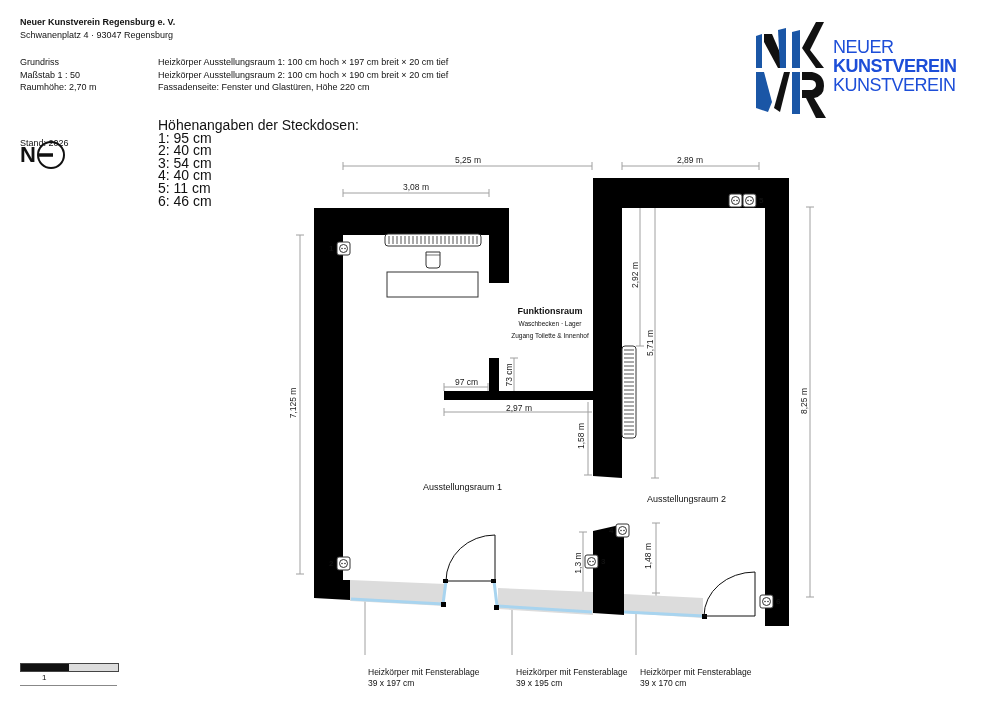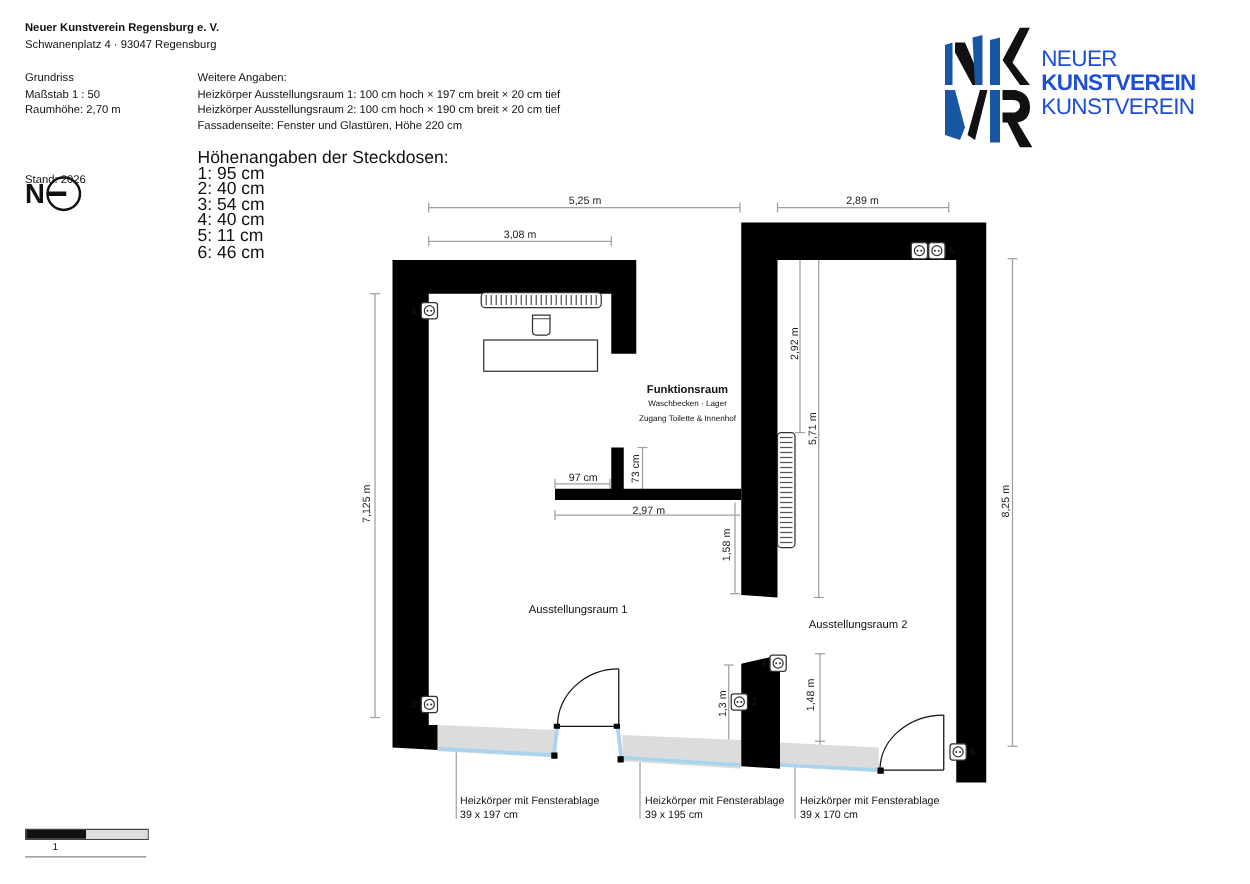--- a/index.html
+++ b/index.html
@@ -17,21 +17,21 @@
   .info div { white-space: nowrap; }
   .sockets { left: 158px; top: 119px; font-size: 14px; line-height: 12.6px; }
   .logo-text { left: 833px; top: 38px; font-size: 18px; line-height: 19px; color: #1d4ed8; letter-spacing: -0.5px; }
   .logo-text .b { font-weight: bold; }
   .plan { left: 0; top: 0; }
   .lbl { font-size: 9px; white-space: nowrap; }
   .dim { font-size: 8.5px; white-space: nowrap; color: #222; }
   .vdim { transform: rotate(-90deg); transform-origin: center center; }
   .room-title { font-size: 9px; font-weight: bold; }
   .room-sub { font-size: 6.5px; }
-  .rad-lbl { font-size: 8.5px; line-height: 11px; white-space: nowrap; }
+  .rad-lbl { font-size: 8.5px; line-height: 11px; white-space: nowrap; margin-top: 32px; }
   .snum { font-size: 8px; font-weight: bold; }
   .scale { left: 20px; top: 663px; }
   .scale-bar { display: flex; width: 97px; height: 7px; border: 1px solid #444; }
   .scale-bar .blk { width: 48px; background: #111; }
   .scale-bar .wht { flex: 1; background: #ddd; }
   .scale-lbls { position: relative; width: 97px; height: 12px; font-size: 8px; }
   .scale-line { width: 97px; height: 1px; background: #888; margin-top: 1px; }
 </style>
 </head>
 <body>
@@ -48,21 +48,20 @@
 
 <div class="abs north">
   <span class="north-n">N</span>
   <svg width="30" height="30" viewBox="0 0 30 30">
     <circle cx="15" cy="15" r="13" fill="none" stroke="#111" stroke-width="2"></circle>
     <line x1="2" y1="15" x2="17" y2="15" stroke="#111" stroke-width="3.5"></line>
   </svg>
 </div>
 
 <div class="abs info">
-  <div>Weitere Angaben:</div>
   <div>Heizkörper Ausstellungsraum 1: 100 cm hoch × 197 cm breit × 20 cm tief</div>
   <div>Heizkörper Ausstellungsraum 2: 100 cm hoch × 190 cm breit × 20 cm tief</div>
   <div>Fassadenseite: Fenster und Glastüren, Höhe 220 cm</div>
 </div>
 
 <div class="abs sockets">
   <div>Höhenangaben der Steckdosen:</div>
   <div>1: 95 cm</div>
   <div>2: 40 cm</div>
   <div>3: 54 cm</div>

